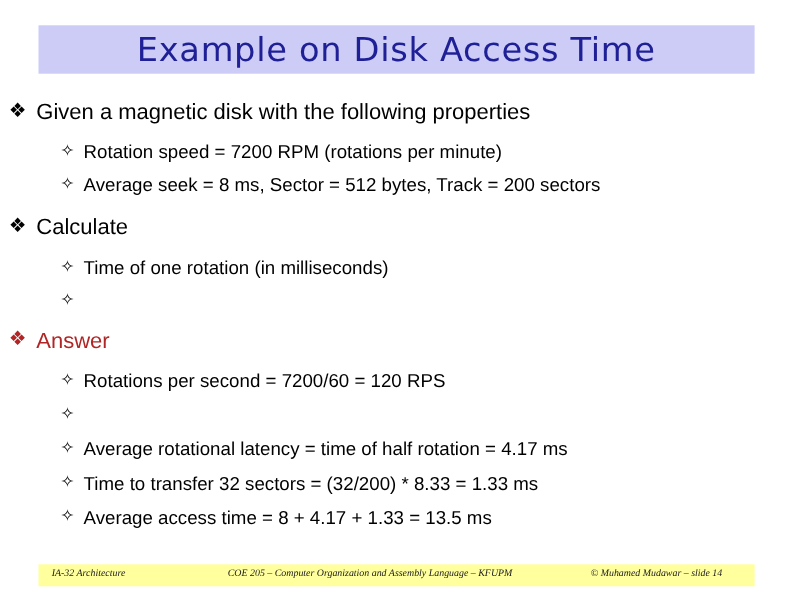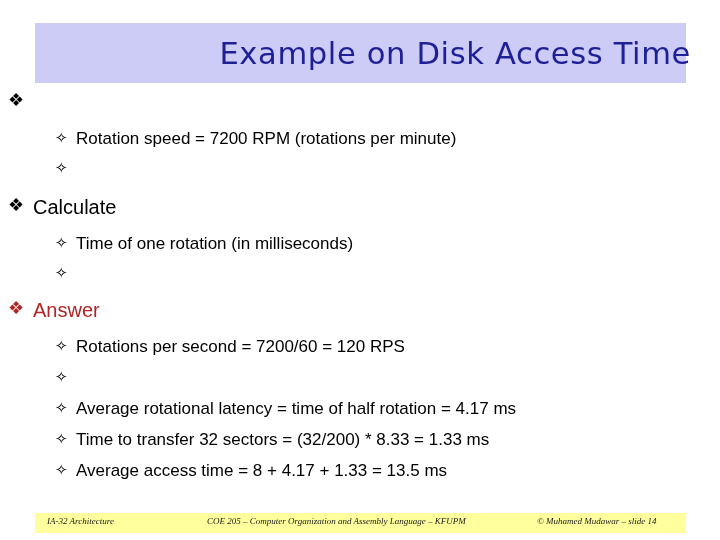--- a/index.html
+++ b/index.html
@@ -15,25 +15,25 @@
     font-family: "Liberation Sans", sans-serif;
     -webkit-font-smoothing: none;
   }
 
   
   #title-bar {
     position: absolute;
     left: 35px;
     top: 23px;
     width: 651px;
-    height: 60px;
+    height: 44px;
     background: #ccccf7;
     display: flex;
     align-items: center;
-    justify-content: flex-end;
+    justify-content: center;
   }
   #title-text {
     font-family: "DejaVu Sans", sans-serif;
     font-size: 30px;
     font-weight: 400;
     letter-spacing: 0.6px;
     color: #1f1f96;
     white-space: nowrap;
     transform: scaleX(1.02);
   }
@@ -115,33 +115,35 @@
 
 <div id="title-bar">
   <div id="title-text">Example on Disk Access Time</div>
 </div>
 
 <div id="slide-body">
 
   <div class="row" style="top:0px;">
     <div class="lvl1">
       <span class="bullet">❖</span>
+      <span class="txt">Given a magnetic disk with the following properties</span>
     </div>
   </div>
 
   <div class="row" style="top:38px;">
     <div class="lvl2">
       <span class="bullet">✧</span>
       <span class="txt">Rotation speed = 7200 RPM (rotations per minute)</span>
     </div>
   </div>
 
   <div class="row" style="top:68px;">
     <div class="lvl2">
       <span class="bullet">✧</span>
+      <span class="txt">Average seek = 8 ms, Sector = 512 bytes, Track = 200 sectors</span>
     </div>
   </div>
 
   <div class="row" style="top:105px;">
     <div class="lvl1">
       <span class="bullet">❖</span>
       <span class="txt">Calculate</span>
     </div>
   </div>
 

